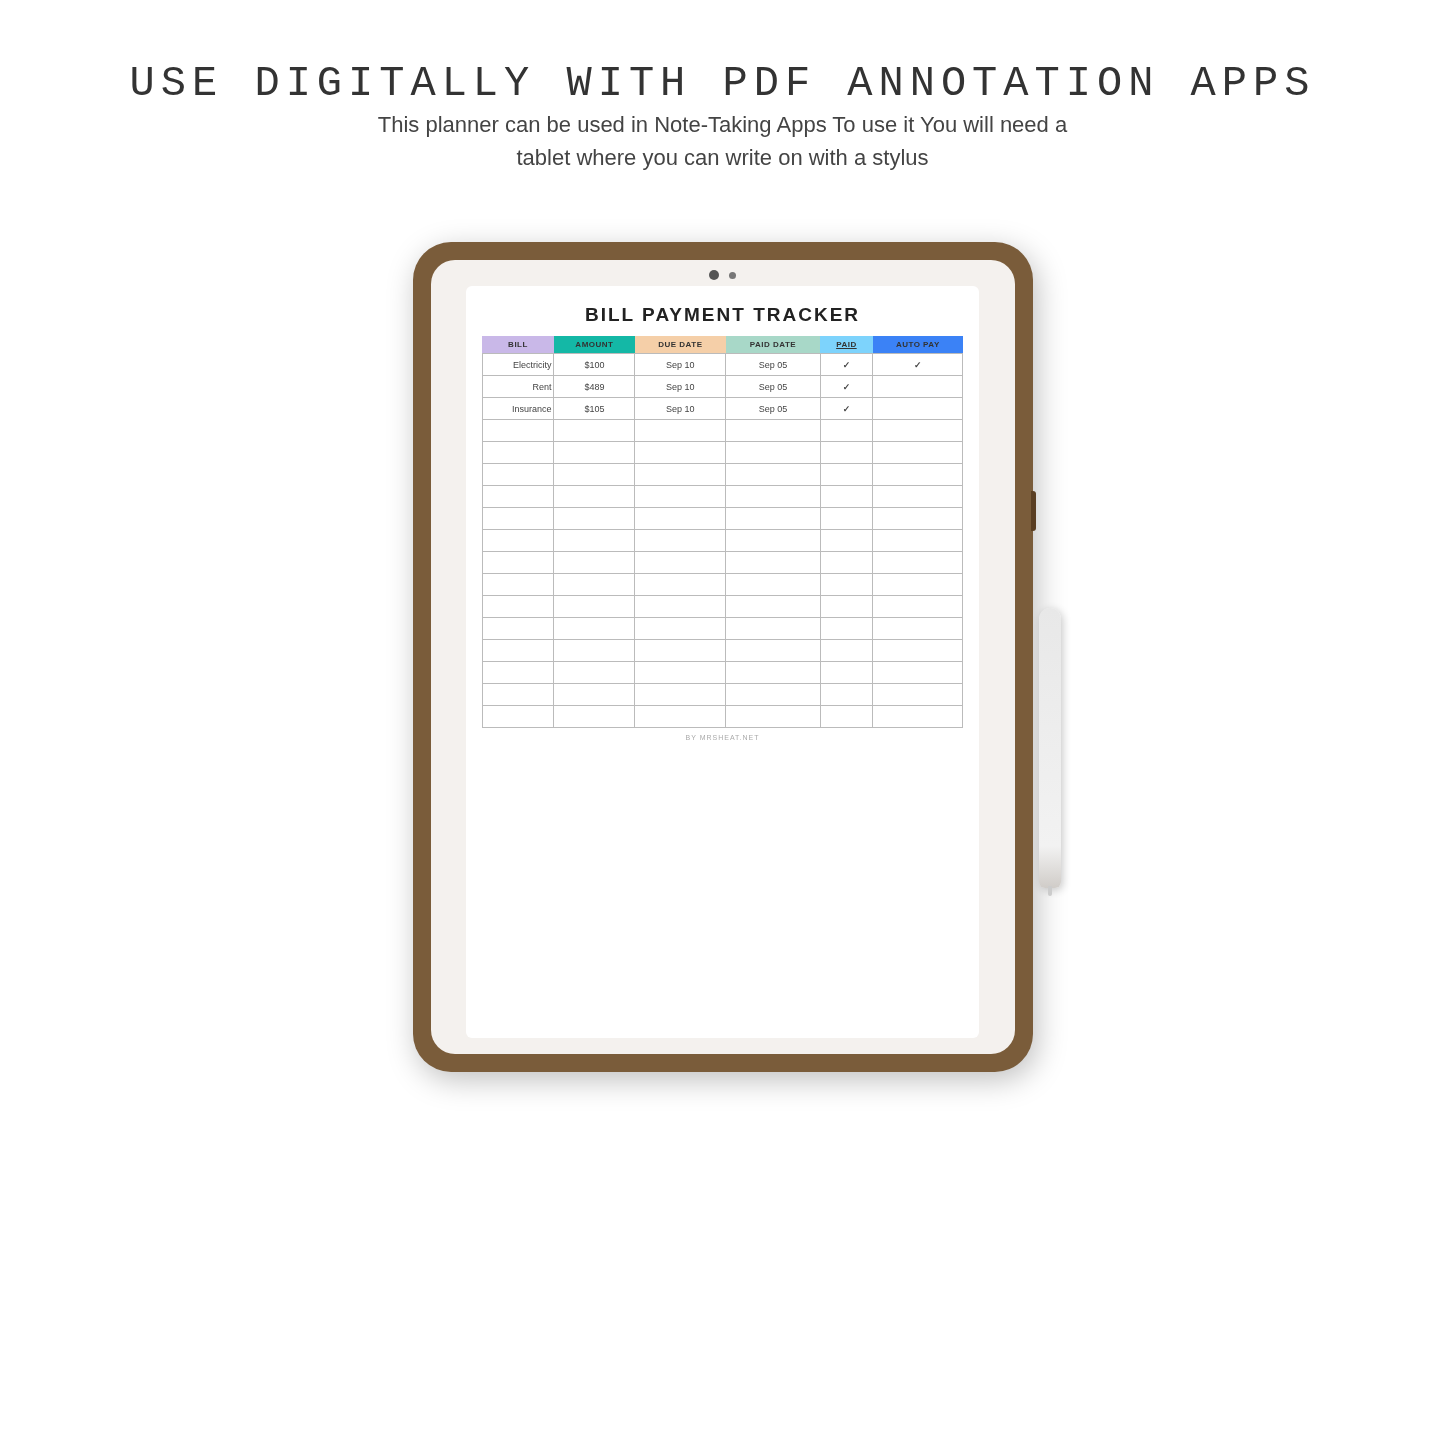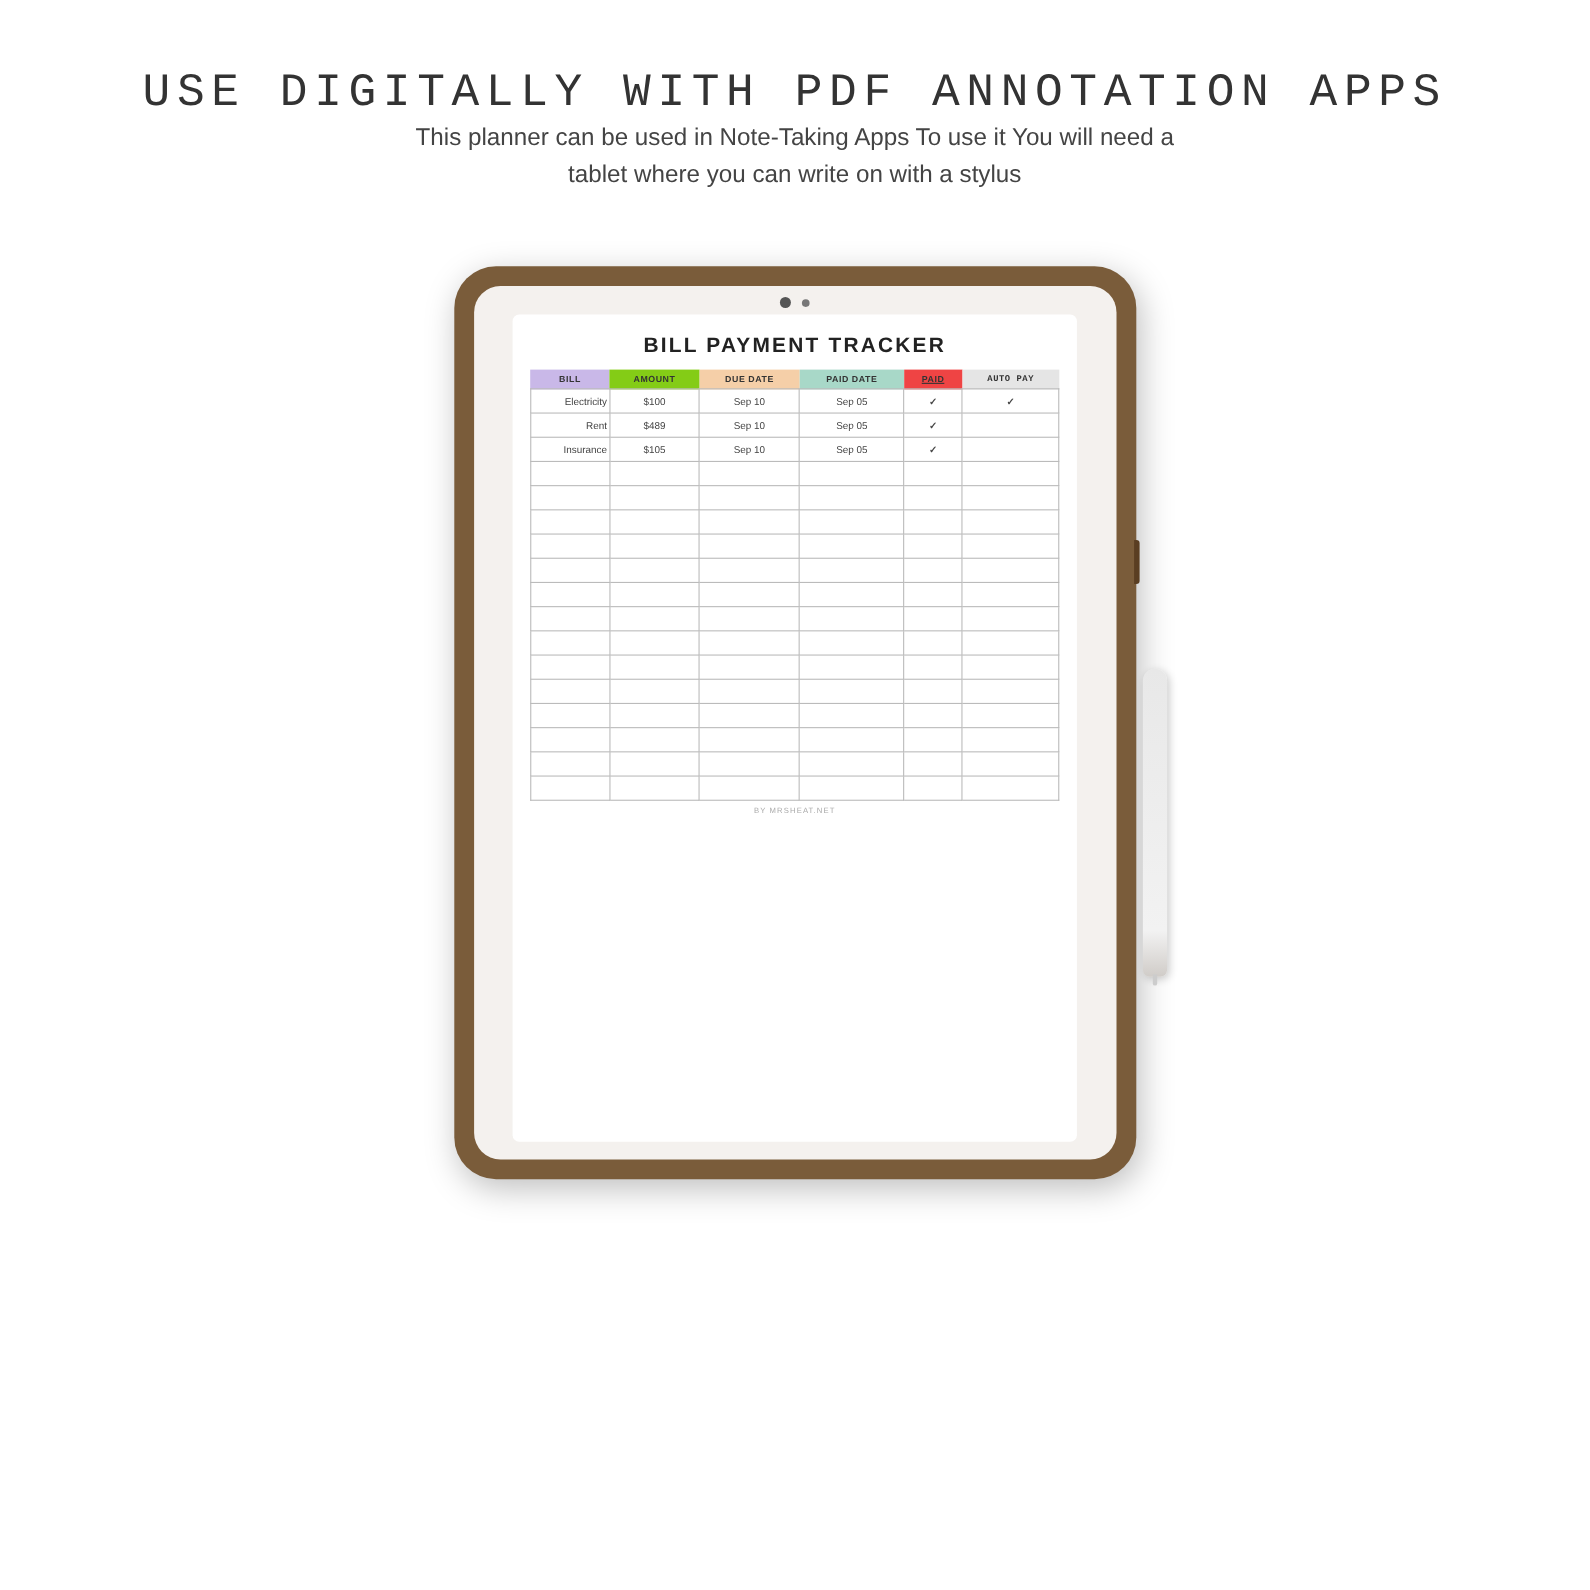--- a/index.html
+++ b/index.html
@@ -123,25 +123,25 @@
       padding: 4px 6px;
       text-align: center;
       font-weight: 600;
       font-size: 8px;
       letter-spacing: 0.5px;
       text-transform: uppercase;
       color: #333;
     }
 
     .th-bill { background: #c9b8e8; }
-    .th-amount { background: #84cc16; }
+    .th-amount { background: #14b8a6; }
     .th-duedate { background: #f5cfa8; }
     .th-paiddate { background: #a8d8c8; }
-    .th-paid { background: #ef4444; text-decoration: underline; }
-    .th-autopay { background: #e5e5e5; font-family: Liberation Mono, monospace; }
+    .th-paid { background: #7dd3fc; text-decoration: underline; }
+    .th-autopay { background: #3b82f6; }
 
     .tracker-table tbody td {
       border: 1px solid #bbb;
       padding: 3px 2px;
       text-align: center;
       color: #444;
       font-size: 9px;
       height: 22px;
     }
 

